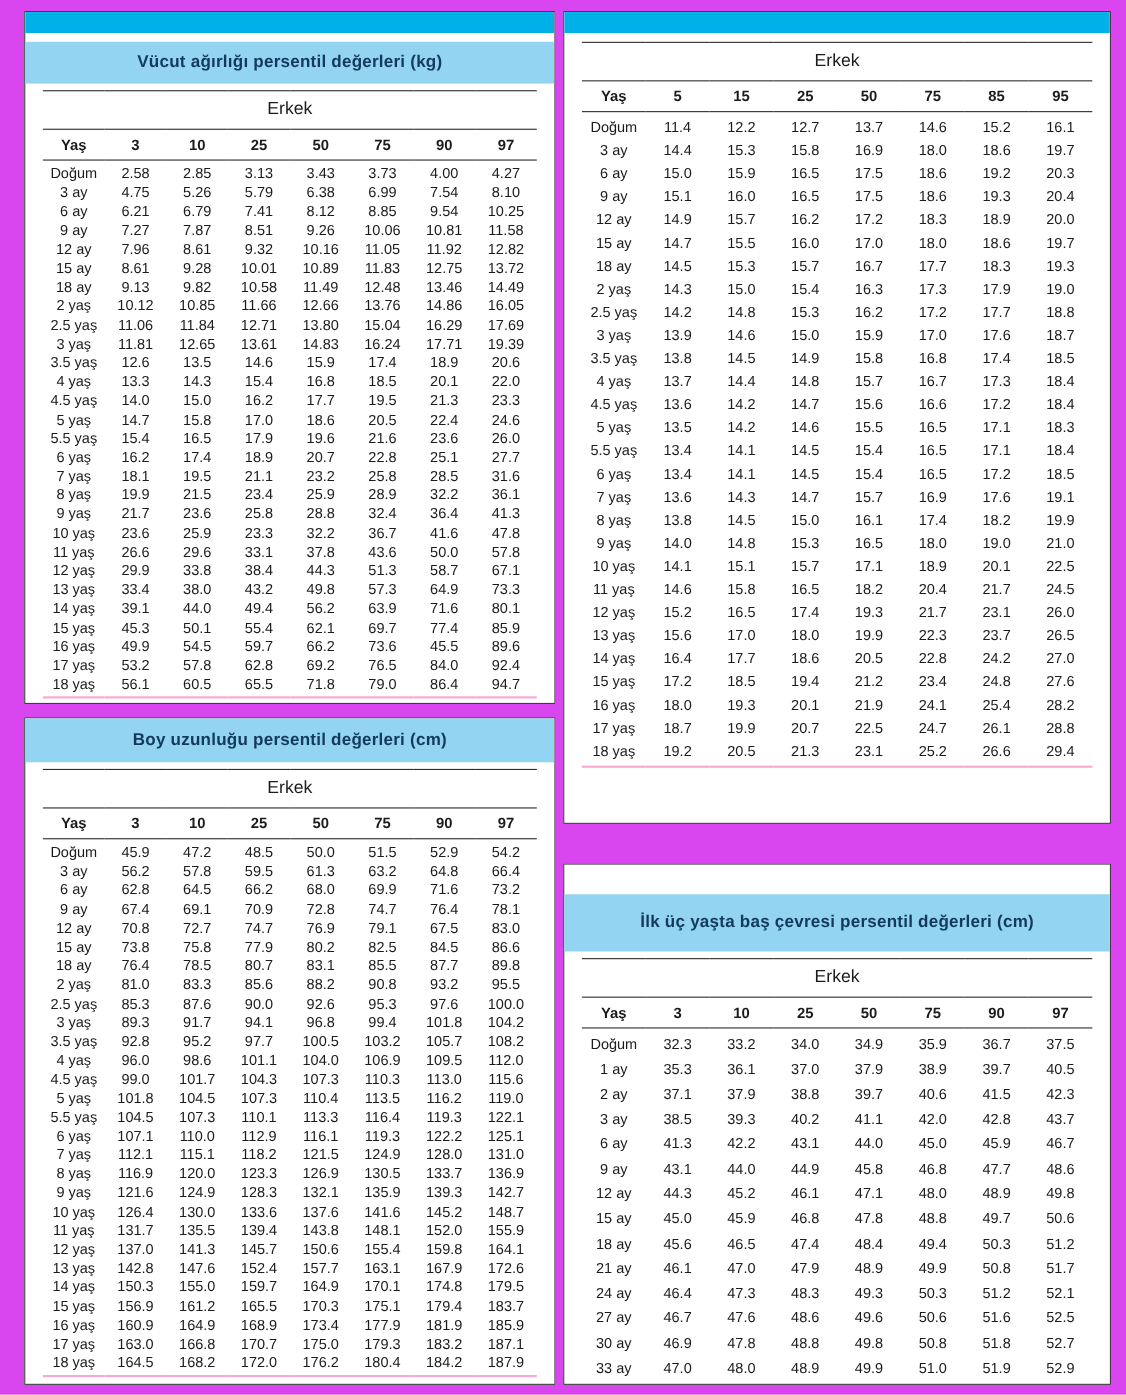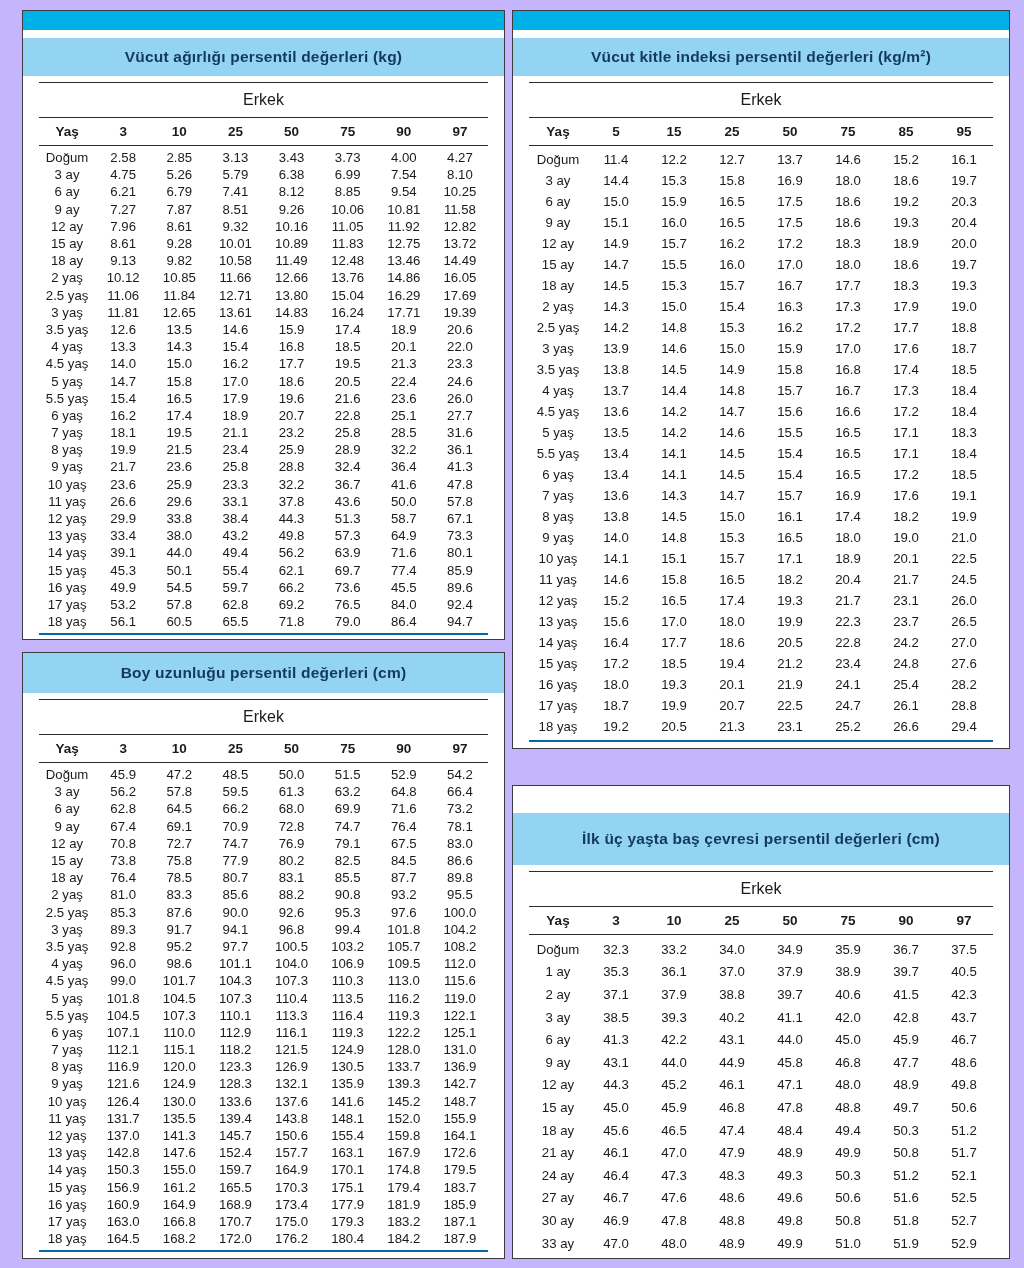--- a/index.html
+++ b/index.html
@@ -1,17 +1,17 @@
 <!DOCTYPE html>
 <html><head>
 <meta charset="utf-8">
 <style>
   html,body{margin:0;padding:0;background:#ffffff;}
   .page{
-    position:relative;width:1024px;height:1268px;background:#c4b5fd;
+    position:relative;width:1024px;height:1268px;background:#d946ef;
     font-family:"Liberation Sans","DejaVu Sans",sans-serif;color:#1b1b1b;
     overflow:hidden;
   }
   .panel{
     position:absolute;background:#ffffff;border:1.5px solid #3d3d3d;
     box-sizing:border-box;overflow:hidden;
   }
   .p-weight{left:22px;top:10px;width:483px;height:630px;}
   .p-bmi{left:512px;top:10px;width:498px;height:739px;}
   .p-height{left:22px;top:652px;width:483px;height:607px;}
@@ -37,21 +37,21 @@
     border-top:1.4px solid #2b2b2b;vertical-align:middle;
   }
   tr.cols th{
     height:27px;font-size:13.5px;color:#1b1b1b;
     border-top:1.4px solid #2b2b2b;border-bottom:1.4px solid #2b2b2b;
     vertical-align:middle;
     font-weight:bold;
   }
   tbody td{font-size:13.2px;vertical-align:middle;}
   tbody tr:first-child td{padding-top:3px;}
-  tbody tr:last-child td{border-bottom:2px solid #0369a1;padding-bottom:3px;}
+  tbody tr:last-child td{border-bottom:2px solid #f9a8d4;padding-bottom:3px;}
   .p-weight tbody td{height:17.2px;}
   .p-bmi tbody td{height:21px;}
   .p-height tbody td{height:17.2px;}
   .p-head tbody td{height:22.6px;}
 </style>
 </head>
 <body>
 
 <div class="page">
 
@@ -356,23 +356,20 @@
             <td>79.0</td>
             <td>86.4</td>
             <td>94.7</td>
           </tr>
         </tbody>
     </table>
   </section>
 
   <section class="panel p-bmi">
     <div class="cyan-strip"></div>
-    <div class="title-bar">
-      <span>Vücut kitle indeksi persentil değerleri (kg/m²)</span>
-    </div>
     <table>
       <thead>
         <tr class="erkek">
           <th colspan="8">Erkek</th>
         </tr>
         <tr class="cols">
             <th>Yaş</th>
             <th>5</th>
             <th>15</th>
             <th>25</th>

